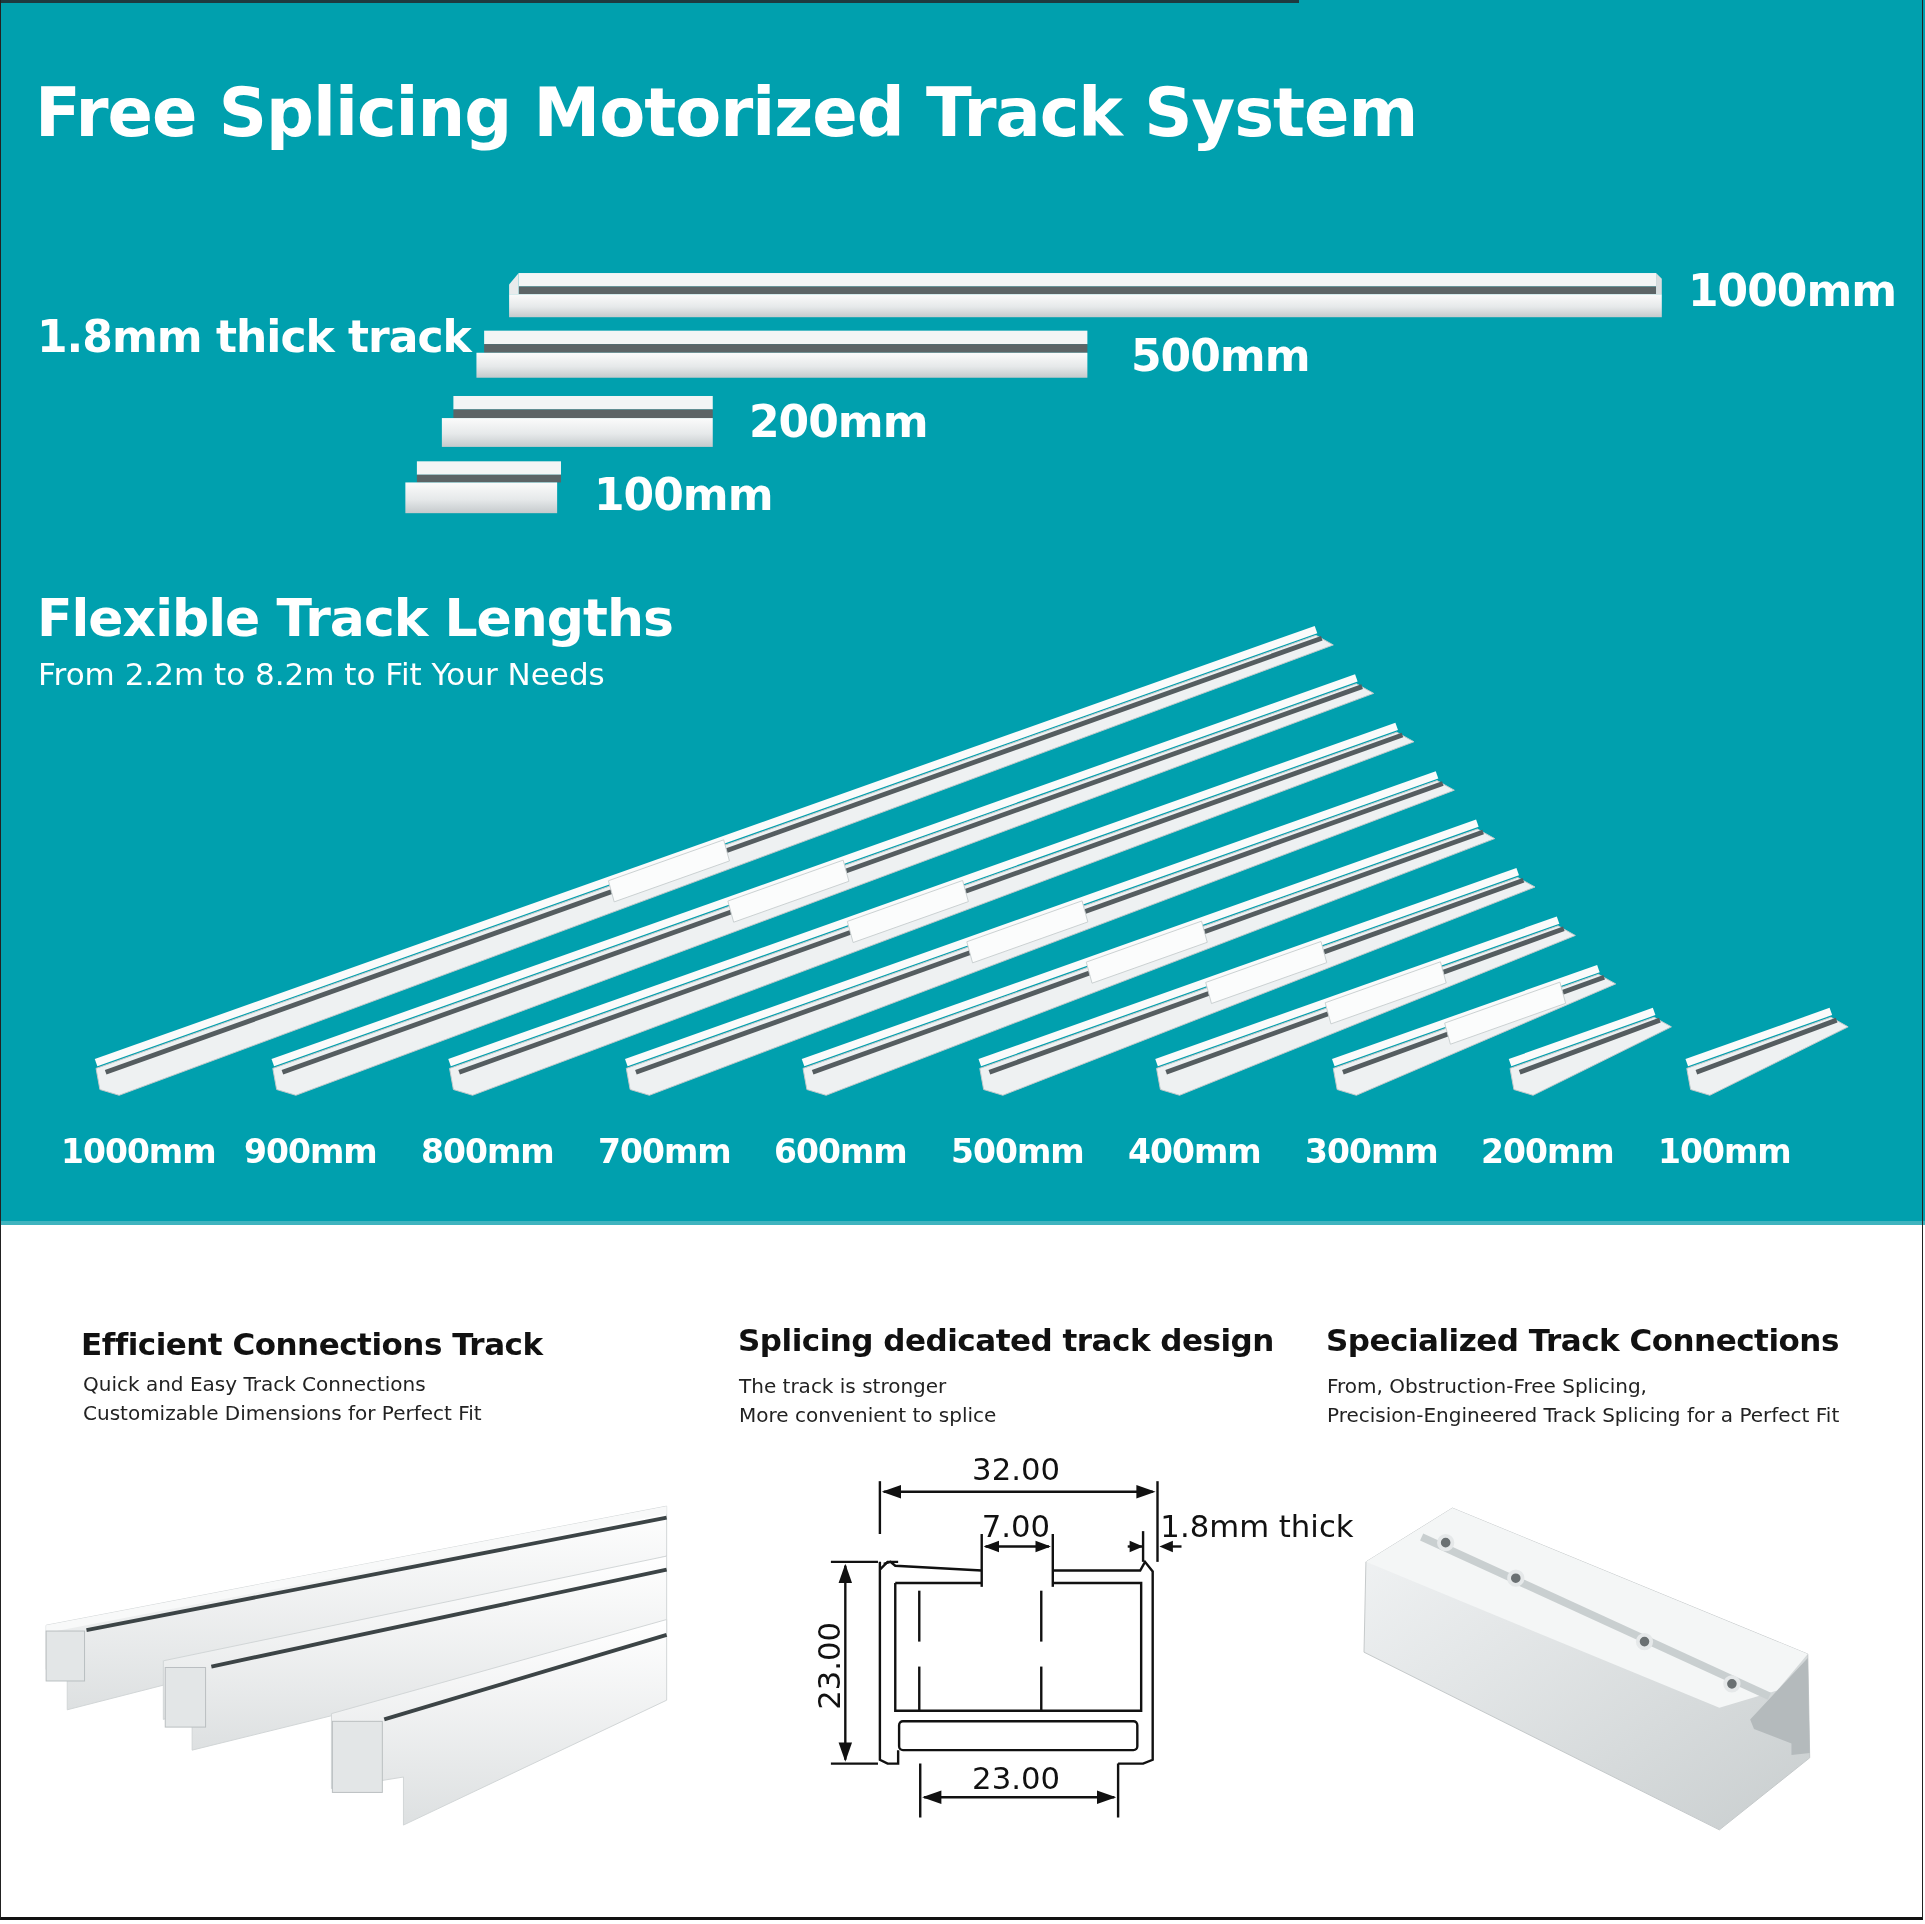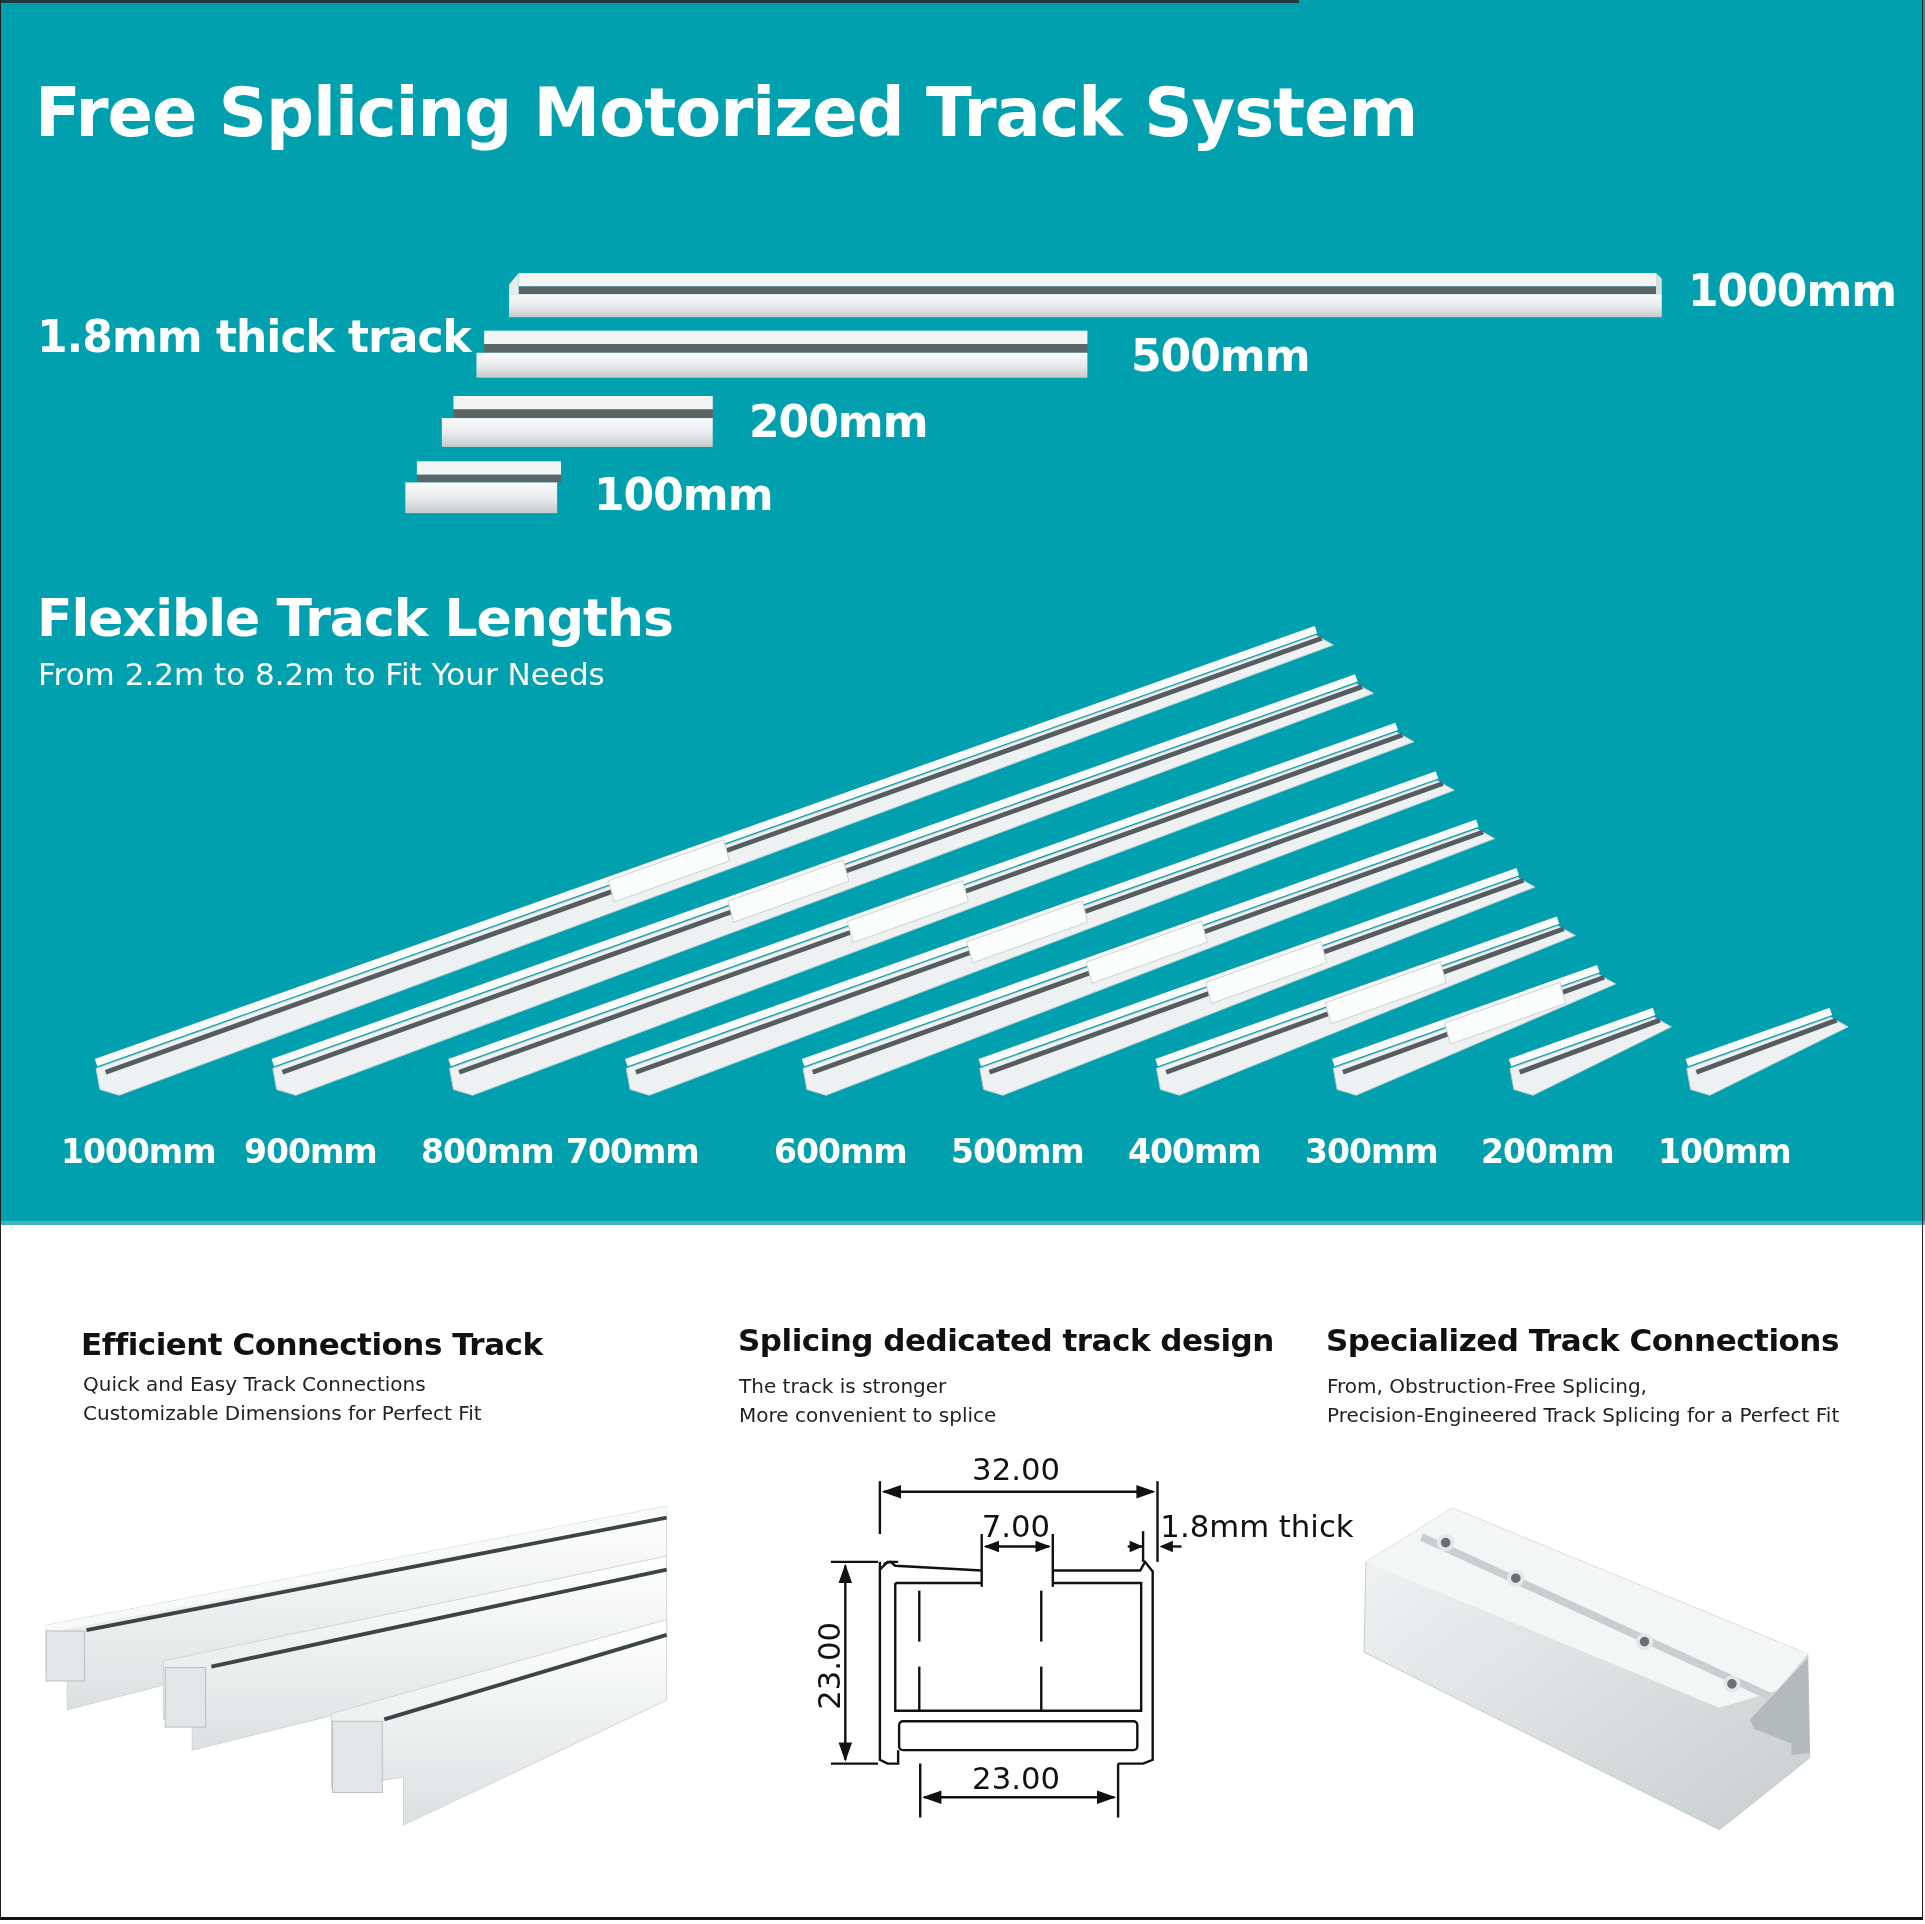--- a/index.html
+++ b/index.html
@@ -138,21 +138,21 @@
       <polygon points="1756,1112 1906,1058.75 1924,1068.75 1780,1140 1760,1134" fill="#eef1f2" stroke="#c4cacb"></polygon>
       <line x1="1766" y1="1116" x2="1912" y2="1061.75" stroke="#555d60" stroke-width="5"></line>
       <line x1="1756" y1="1106" x2="1906" y2="1052.75" stroke="#fafbfb" stroke-width="8"></line>
     </g>
   </svg>
 
 <div id="row-labels">
     <div class="row-label" style="left: 61px;">1000mm</div>
     <div class="row-label" style="left: 244px;">900mm</div>
     <div class="row-label" style="left: 421px;">800mm</div>
-    <div class="row-label" style="left: 566px;">700mm</div>
+    <div class="row-label" style="left: 598px;">700mm</div>
     <div class="row-label" style="left: 774px;">600mm</div>
     <div class="row-label" style="left: 951px;">500mm</div>
     <div class="row-label" style="left: 1128px;">400mm</div>
     <div class="row-label" style="left: 1305px;">300mm</div>
     <div class="row-label" style="left: 1481px;">200mm</div>
     <div class="row-label" style="left: 1658px;">100mm</div>
   </div>
 
 <div class="sec-title" style="left:81px; top:1326px;">Efficient Connections Track</div>
 <div class="sec-line" style="left:83px; top:1372px;">Quick and Easy Track Connections</div>

